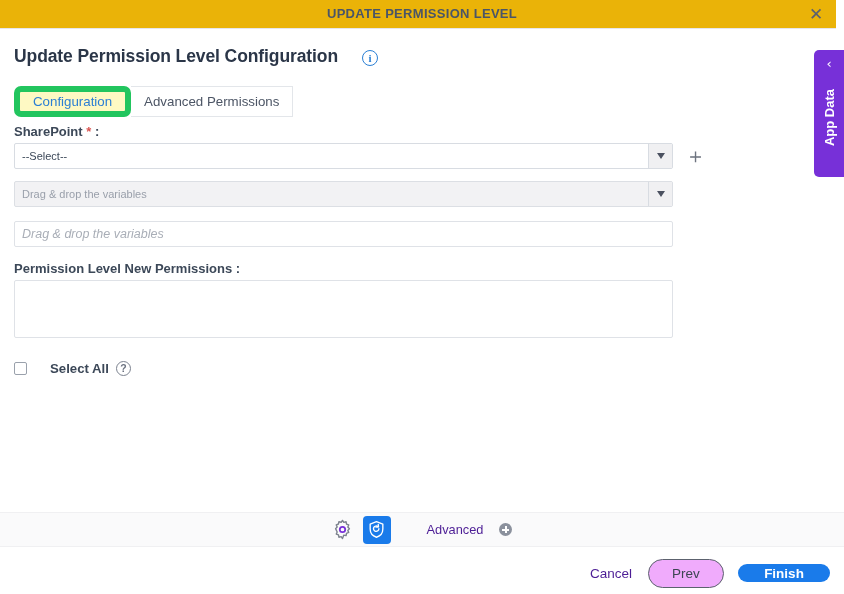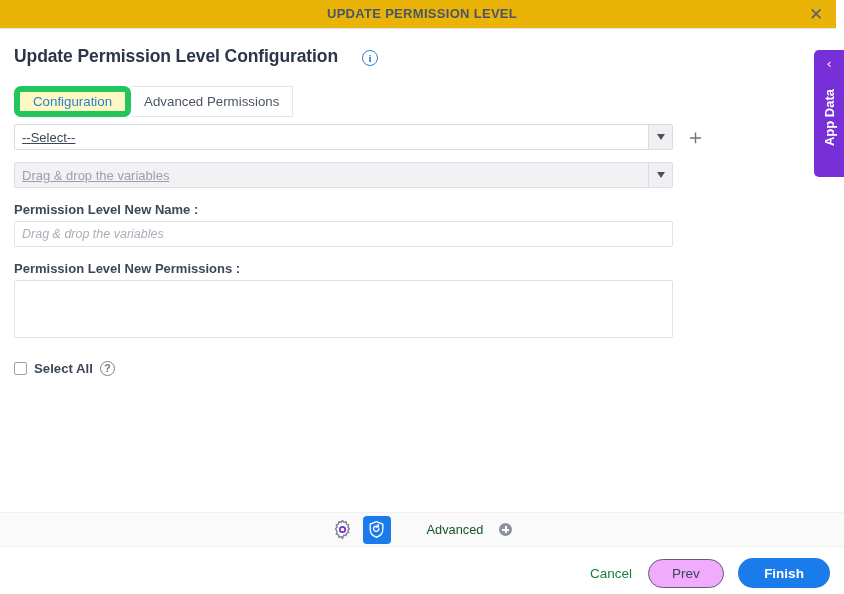--- a/index.html
+++ b/index.html
@@ -144,25 +144,24 @@
     display: flex;
     align-items: center;
   }
   .select-wrap.disabled {
     background: #f2f2f4;
     border-color: #dcdfe4;
   }
   .select-value {
     flex: 1;
     padding-left: 7px;
-    font-size: 13px;
+    font-size: 11px;
     color: #3c4858;
     white-space: nowrap;
     overflow: hidden;
-    text-decoration: underline;
   }
   .select-wrap.disabled .select-value {
     color: #9aa0ab;
   }
   .select-arrow {
     width: 24px;
     height: 24px;
     background: #f0f0f2;
     border-left: 1px solid #d8dce2;
     display: flex;
@@ -231,20 +230,21 @@
     border: 1px solid #9aa1ac;
     border-radius: 2px;
     background: #fff;
     box-sizing: border-box;
     cursor: pointer;
   }
   .selectall-label {
     font-size: 13.2px;
     font-weight: bold;
     color: #3c4858;
+    margin-left: 16px;
   }
   .icon-help {
     width: 15px;
     height: 15px;
     border-radius: 50%;
     border: 1.3px solid #7b828f;
     color: #6b7280;
     font-size: 10.5px;
     font-weight: bold;
     line-height: 13px;
@@ -311,21 +311,21 @@
     height: 28px;
     background: #1a7bea;
     border-radius: 4px;
     display: flex;
     align-items: center;
     justify-content: center;
     cursor: pointer;
   }
   .advanced-label {
     font-size: 12.8px;
-    color: #14532d;
+    color: #4c1d95;
     margin-left: 26px;
     cursor: pointer;
   }
   .icon-pluscircle {
     width: 13px;
     height: 13px;
     border-radius: 50%;
     background: #8b919d;
     position: relative;
     margin-left: 6px;
@@ -351,39 +351,39 @@
     align-items: center;
     justify-content: flex-end;
     gap: 14px;
     padding-right: 14px;
     box-sizing: border-box;
   }
   .btn-cancel {
     background: none;
     border: none;
     font-size: 13.5px;
-    color: #15803d;
+    color: #4c1d95;
     font-family: "Liberation Sans", sans-serif;
     cursor: pointer;
     padding: 4px 2px;
   }
   .btn-prev {
     width: 76px;
     height: 29px;
     border-radius: 16px;
     border: 1px solid #5c626e;
     background: #f0abfc;
     color: #3c4552;
     font-size: 13.5px;
     font-family: "Liberation Sans", sans-serif;
     cursor: pointer;
   }
   .btn-finish {
     width: 92px;
-    height: 30px;
+    height: 18px;
     border-radius: 16px;
     border: none;
     background: #1a7bea;
     color: #fff;
     font-size: 13.5px;
     font-weight: bold;
     font-family: "Liberation Sans", sans-serif;
     cursor: pointer;
   }
 </style>
@@ -400,20 +400,25 @@
   <span class="icon-info">i</span>
 </div>
 
 <div class="tabs">
   <div class="tab active">Configuration</div>
   <div class="tab">Advanced Permissions</div>
 </div>
 
 <div class="form">
 
+  <div class="field-label">
+    <span>SharePoint</span>
+    <span class="req">*</span>
+    <span>:</span>
+  </div>
   <div class="row">
     <div class="select-wrap">
       <div class="select-value">--Select--</div>
       <div class="select-arrow">
           <span class="caret"></span>
         </div>
     </div>
     <span class="icon-plus">＋</span>
   </div>
 
@@ -423,21 +428,20 @@
     <div class="select-wrap disabled">
       <div class="select-value">Drag &amp; drop the variables</div>
       <div class="select-arrow">
           <span class="caret"></span>
         </div>
     </div>
   </div>
 
   <div class="gap-b"></div>
 
-  <div class="field-label">Permission Level New Name :</div>
   <input class="text-input" type="text" placeholder="Drag &amp; drop the variables" style="">
 
   <div class="gap-b"></div>
 
   <div class="field-label">Permission Level New Permissions :</div>
   <textarea class="textarea" placeholder="" style=""></textarea>
 
   <div class="selectall">
     <div class="checkbox"></div>
     <span class="selectall-label">Select All</span>

